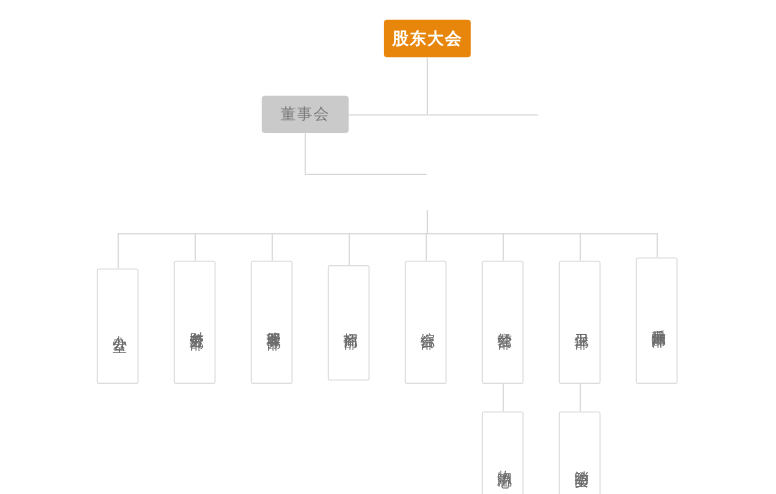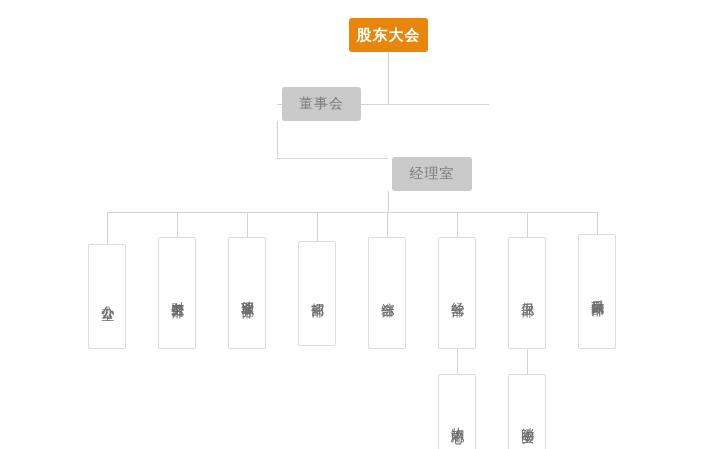--- a/index.html
+++ b/index.html
@@ -43,21 +43,20 @@
   .node.root {
     background: #e8860c;
     color: #ffffff;
     font-size: 15px;
     font-weight: bold;
   }
   .node.level2, .node.level3 {
     background: #cacaca;
     color: #7b7b7b;
     font-size: 14px;
-    margin-left: 44px;
   }
   .node.dept, .node.subdept {
     background: #ffffff;
     border: 1px solid #dcdcdc;
     color: #6b6b6b;
     font-size: 13px;
     border-radius: 2px;
   }
   .vtext {
     writing-mode: vertical-rl;
@@ -76,21 +75,20 @@
 
   <div class="line v" style="left:388px; top:36px; height:52px;"></div>
   <div class="line h" style="left:277px; top:88px; width:212px;"></div>
 
   <div class="node level2" style="left:238px; top:71px; width:79px; height:34px;">董事会</div>
 
 
   <div class="line v" style="left:277px; top:105px; height:37px;"></div>
   <div class="line h" style="left:277px; top:142px; width:111px;"></div>
 
-  <div class="node level3" style="left:348px; top:141px; width:80px; height:34px;">经理室</div>
 
   <div class="line v" style="left:388px; top:175px; height:21px;"></div>
   <div class="line h" style="left:107px; top:196px; width:491px;"></div>
 
   <div class="line v" style="left:107px; top:196px; height:32px;"></div>
   <div class="line v" style="left:177px; top:196px; height:25px;"></div>
   <div class="line v" style="left:247px; top:196px; height:25px;"></div>
   <div class="line v" style="left:317px; top:196px; height:29px;"></div>
   <div class="line v" style="left:387px; top:196px; height:25px;"></div>
   <div class="line v" style="left:457px; top:196px; height:25px;"></div>

